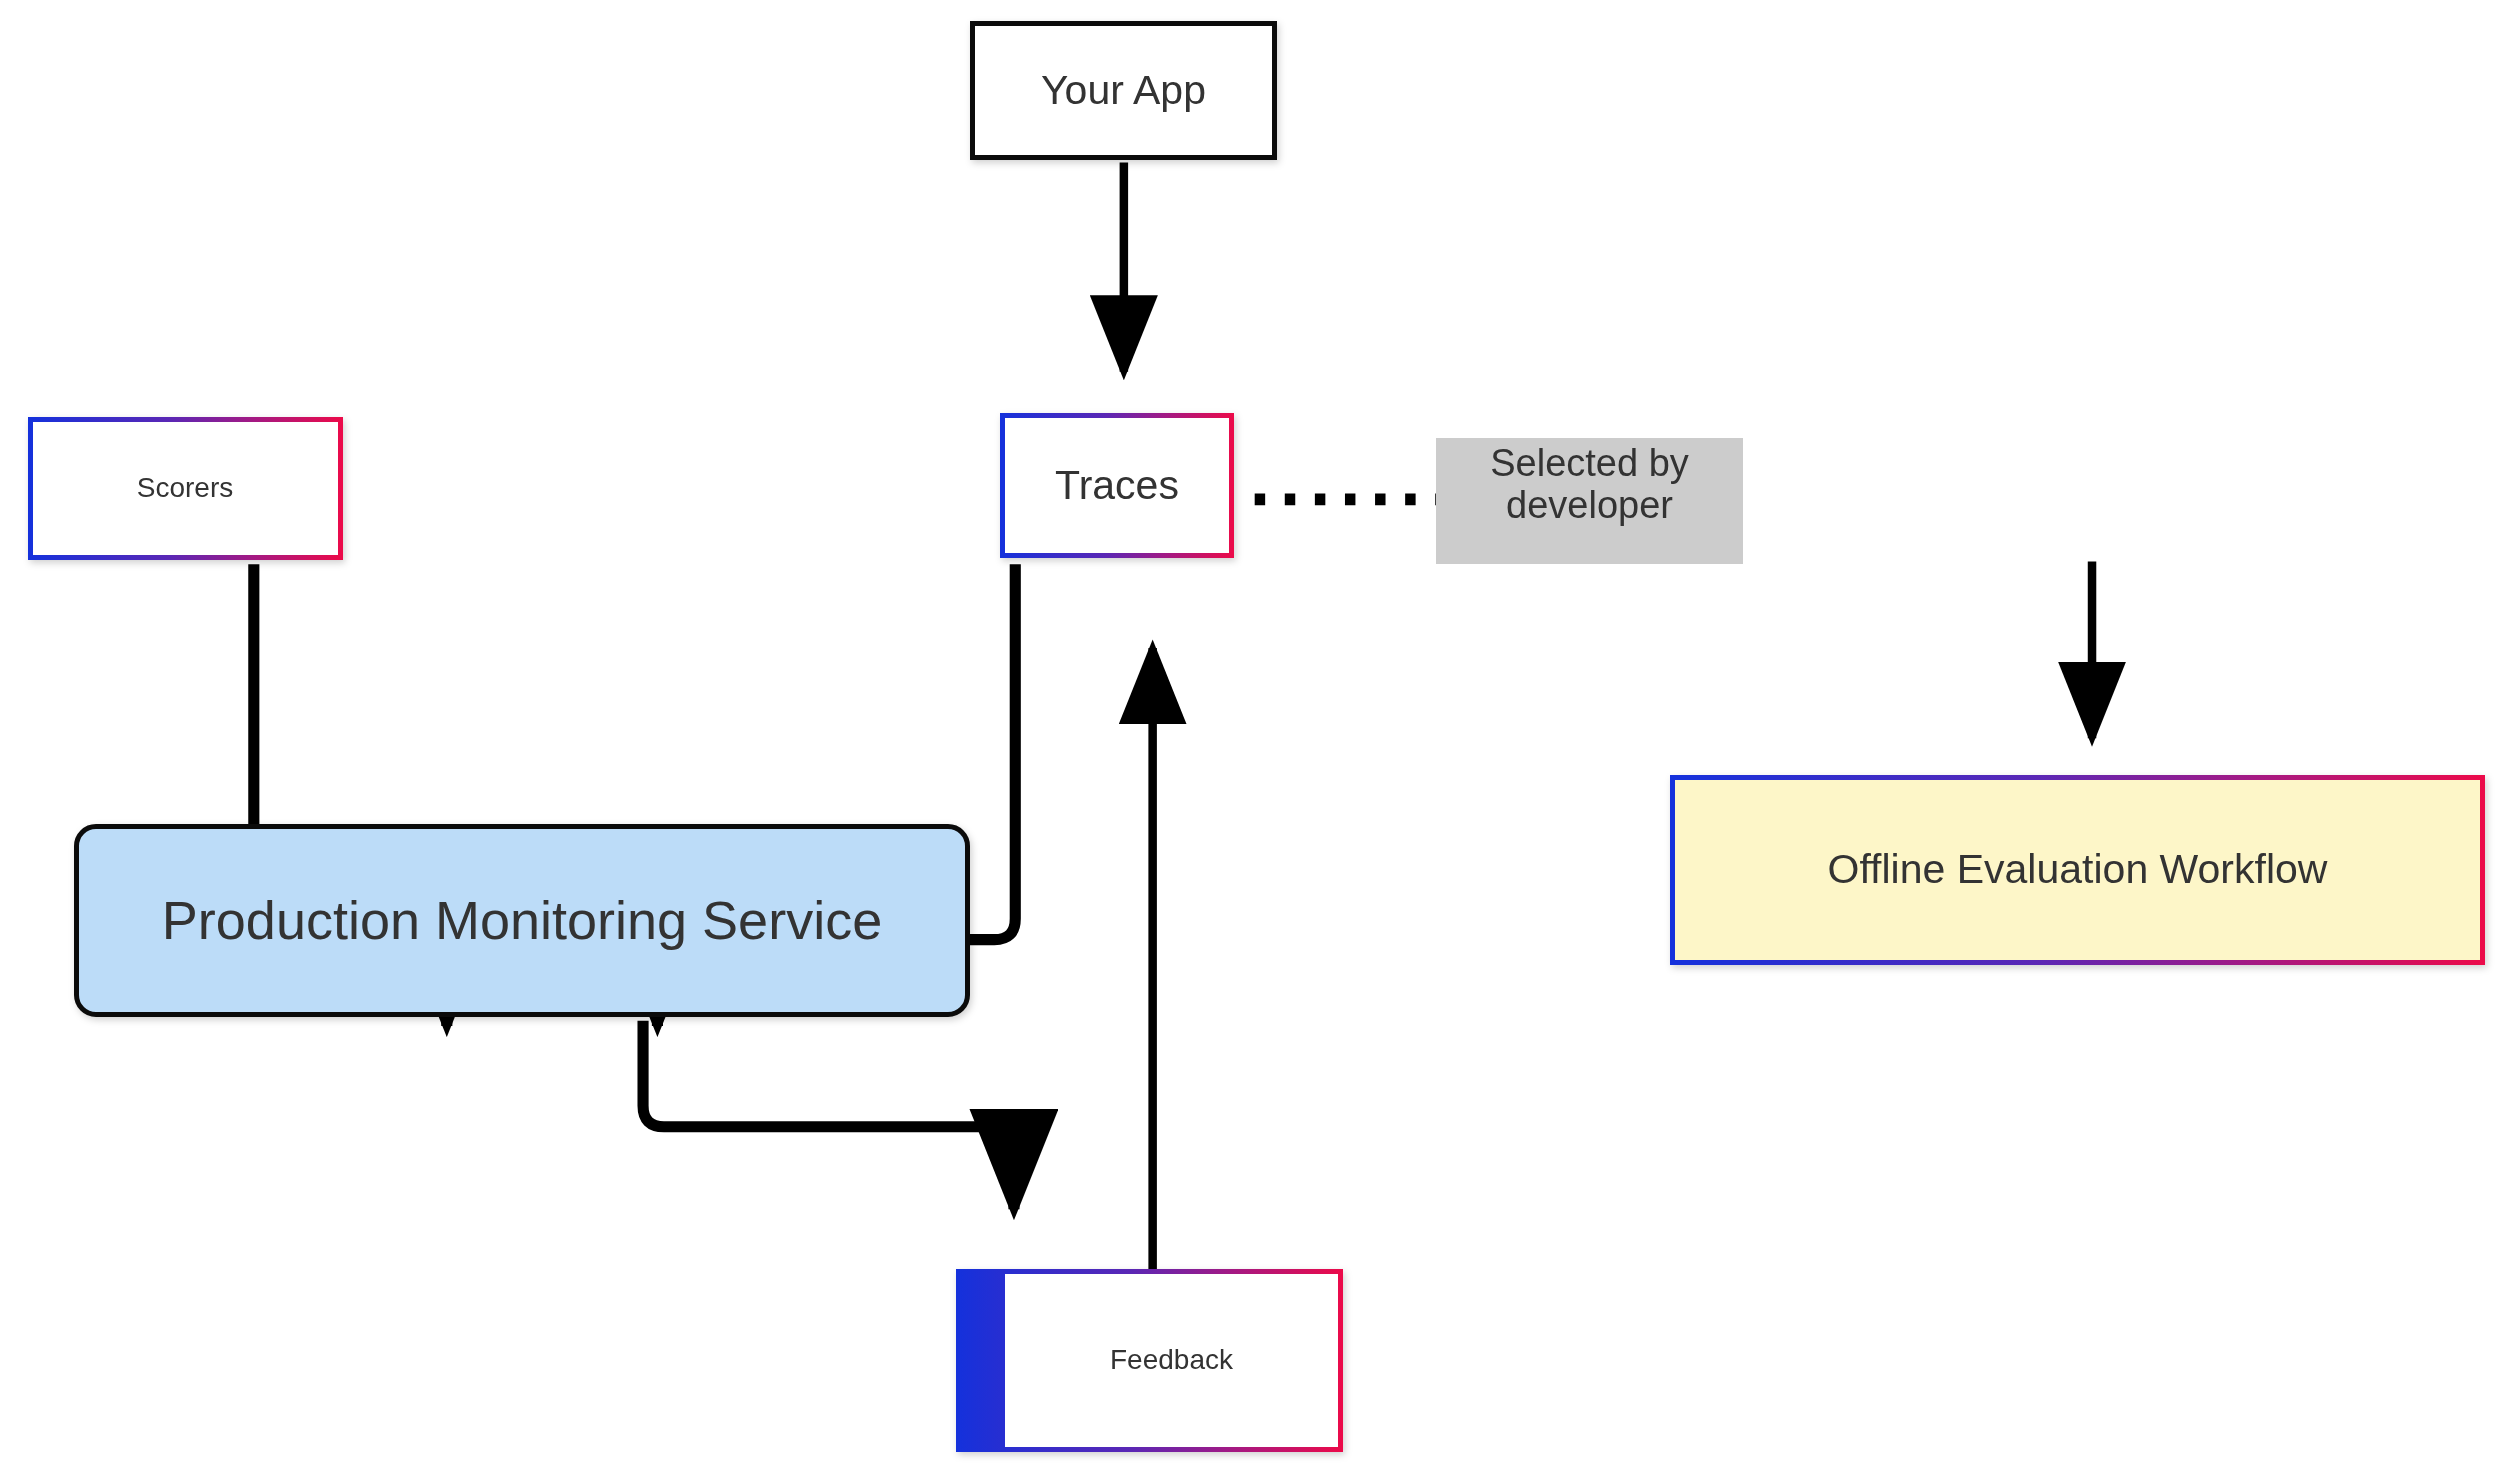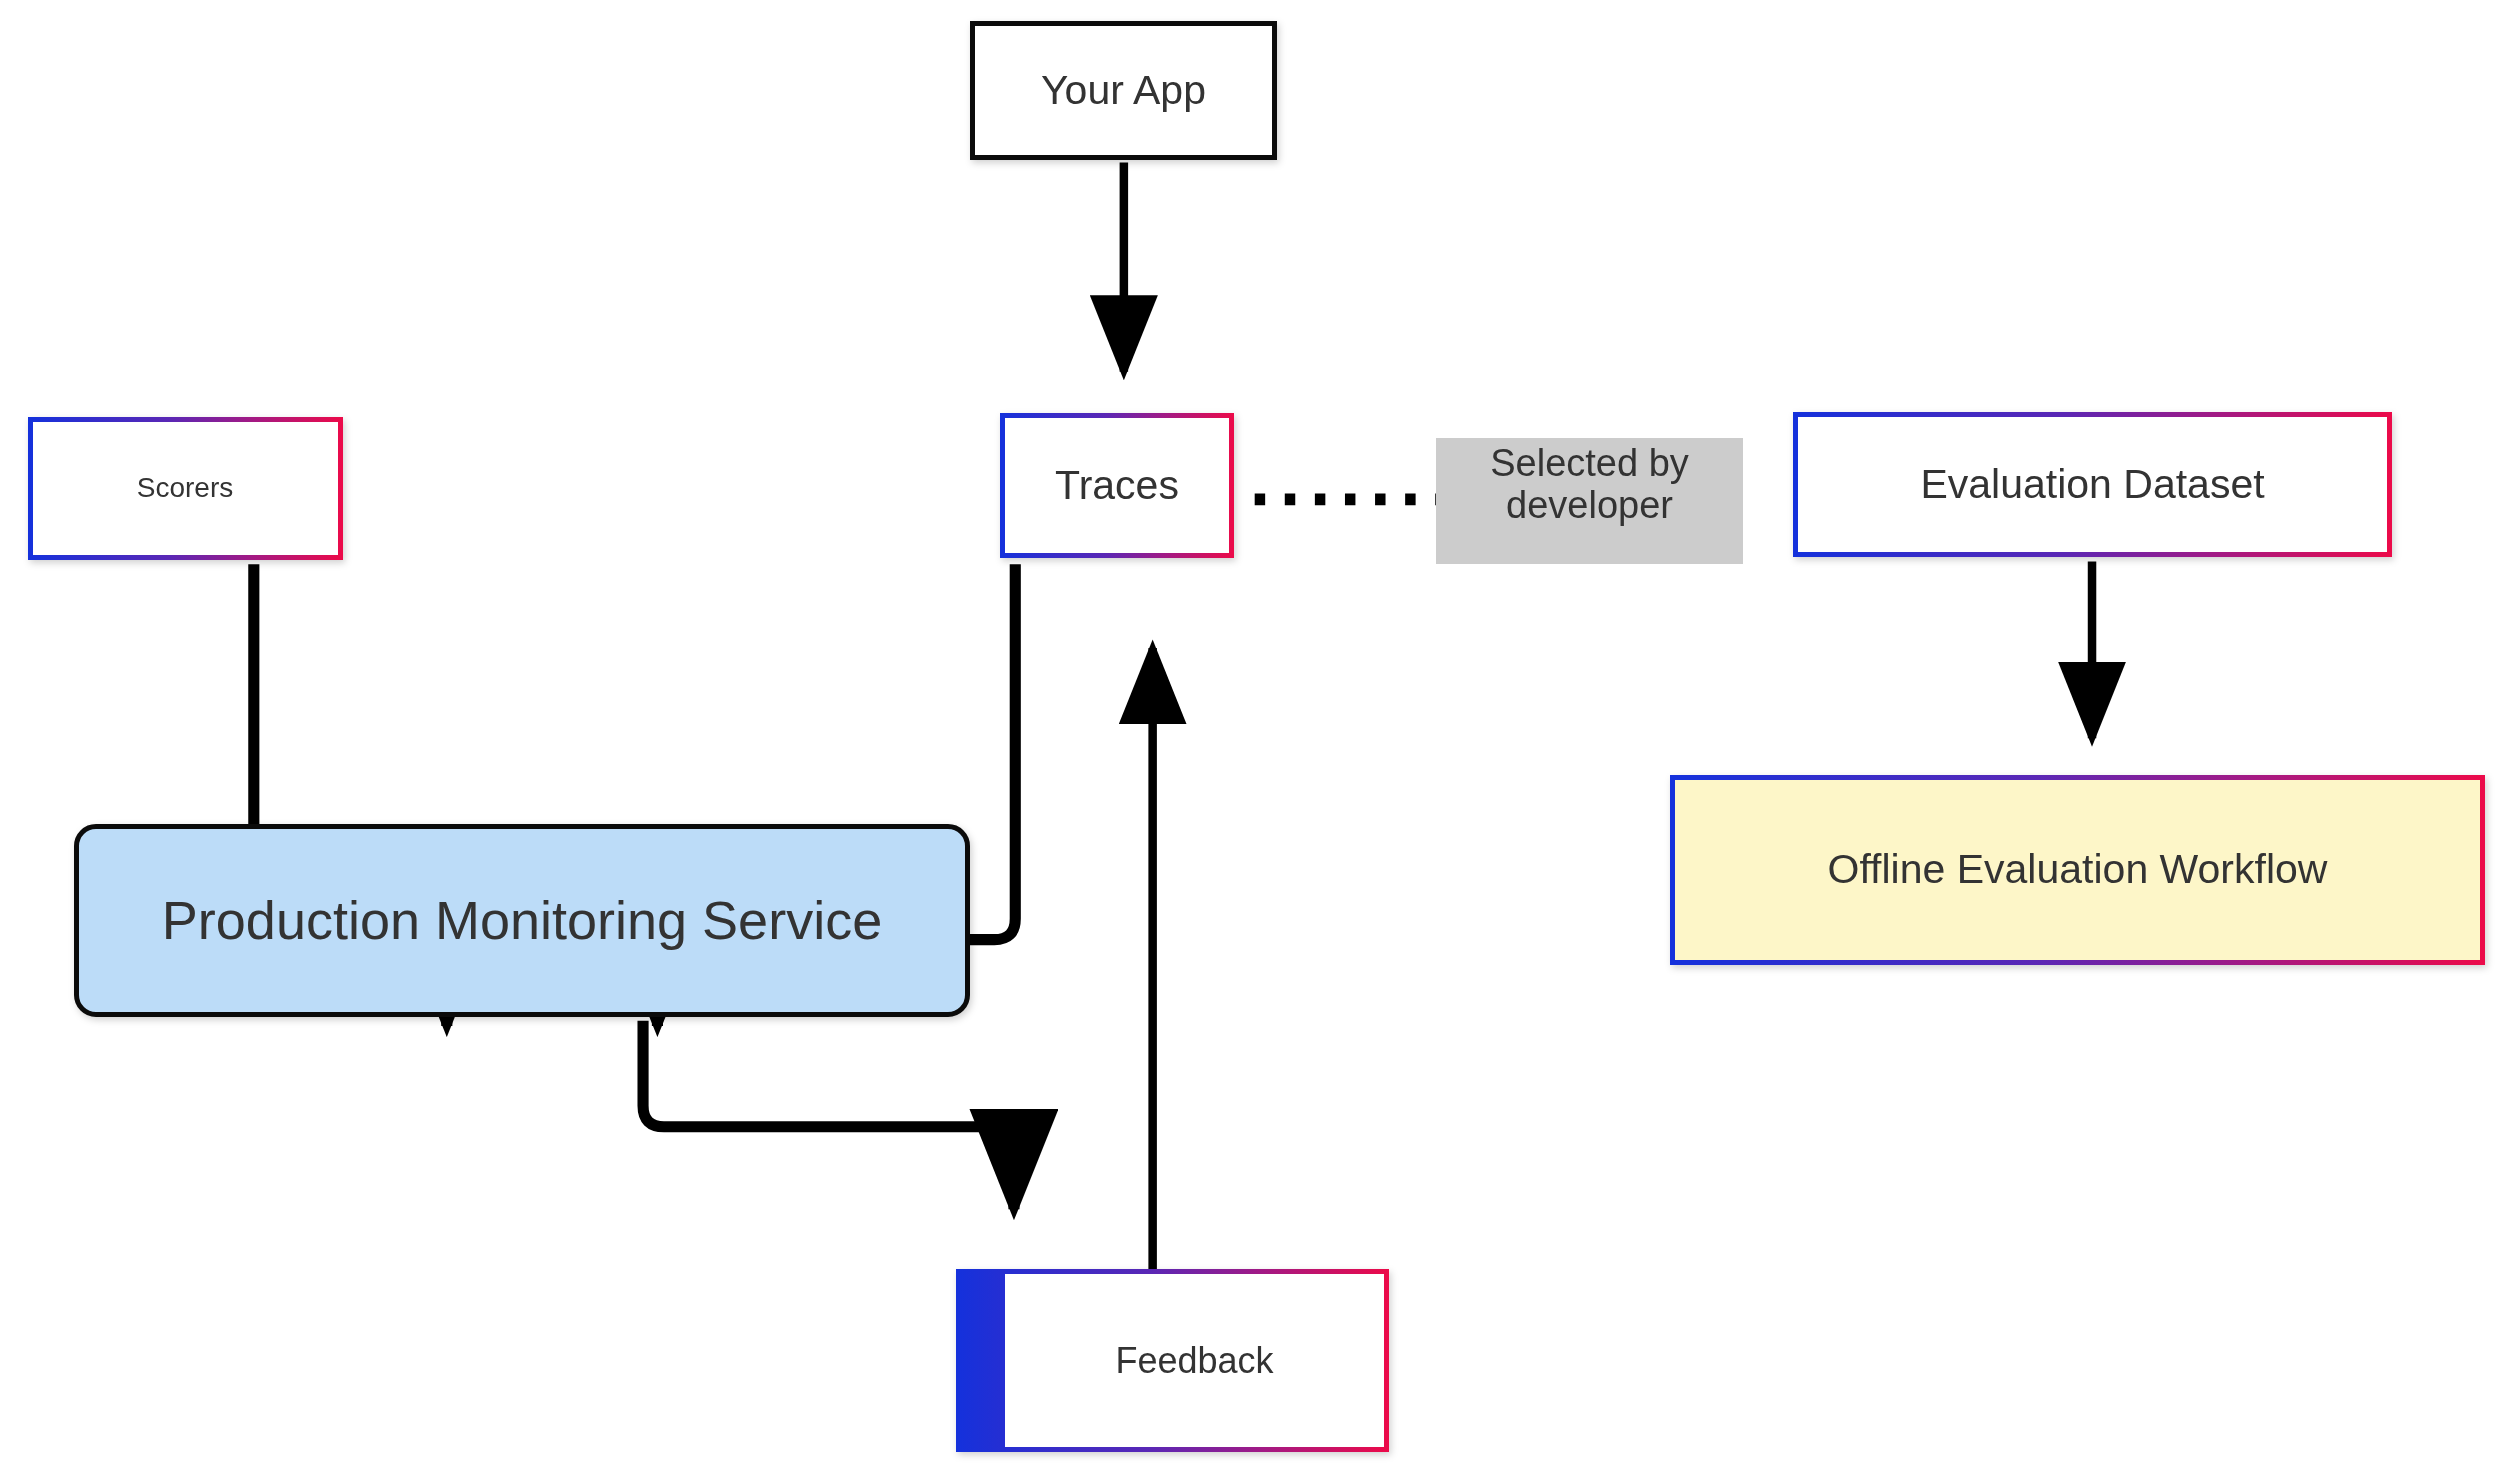--- a/index.html
+++ b/index.html
@@ -75,21 +75,21 @@
     background-clip: content-box, border-box;
   }
 
   
   #node-your-app           { left: 970px; top: 21px;   width: 307px;  height: 139px; font-size: 41px; }
   #node-traces             { left: 1000px; top: 413px;  width: 234px;  height: 145px; font-size: 41px; }
   #node-scorers            { left: 27.5px;   top: 417px;  width: 315px;  height: 143px; font-size: 28px; }
   #node-evaluation-dataset { left: 1793px; top: 412px;  width: 599px;  height: 145px; font-size: 41px; }
   #node-production-monitoring { left: 74px; top: 824px; width: 896px; height: 193px; font-size: 54px; border-radius: 22px; }
   #node-offline-evaluation { left: 1670px; top: 775px; width: 815px; height: 190px; font-size: 41px; }
-  #node-feedback           { left: 956px; top: 1269px; width: 433px;  height: 183px; font-size: 36px; padding-left: 44px; }
+  #node-feedback           { left: 956px; top: 1269px; width: 387px;  height: 183px; font-size: 28px; padding-left: 44px; }
 
   
   .edge-label {
     position: absolute;
     background: #cccccc;
     color: #333333;
     font-size: 38px;
     line-height: 1.12;
     text-align: center;
     padding: 3.9px 6.5px;
@@ -142,23 +142,20 @@
   </div>
 
   <div class="node grad" id="node-traces">
     <span class="node-label">Traces</span>
   </div>
 
   <div class="node grad" id="node-scorers">
     <span class="node-label">Scorers</span>
   </div>
 
-  <div class="node grad" id="node-evaluation-dataset">
-    <span class="node-label">Evaluation Dataset</span>
-  </div>
 
   <div class="node filled-blue" id="node-production-monitoring">
     <span class="node-label">Production Monitoring Service</span>
   </div>
 
   <div class="node grad-dotted" id="node-offline-evaluation">
     <span class="node-label">Offline Evaluation Workflow</span>
   </div>
 
   <div class="node grad" id="node-feedback">

